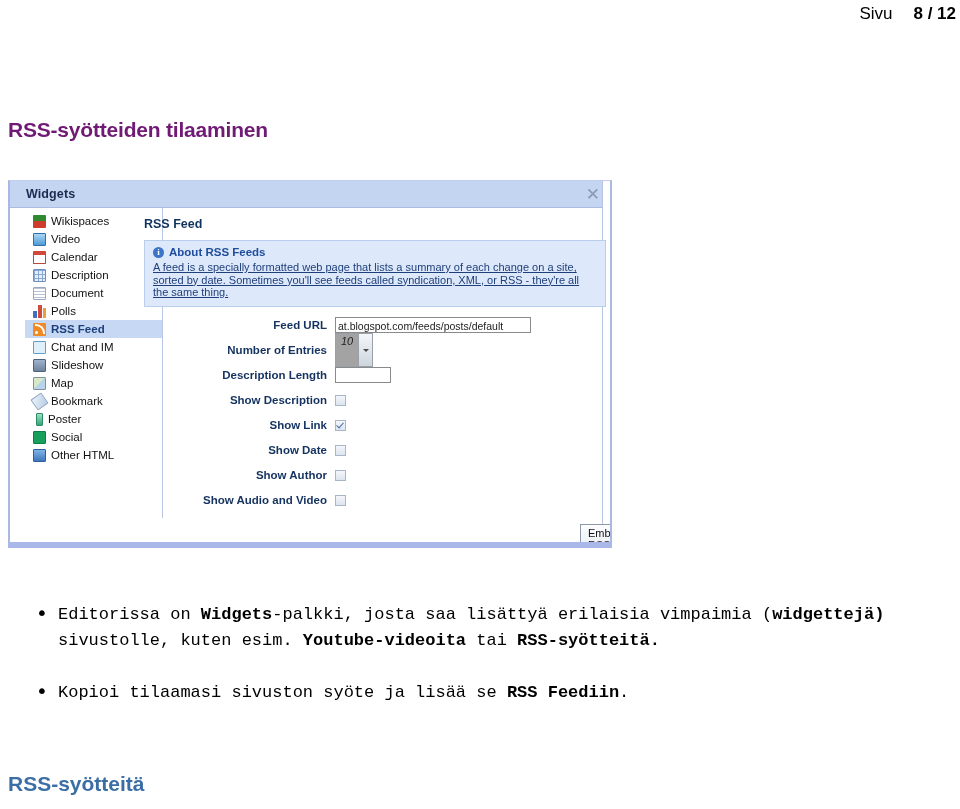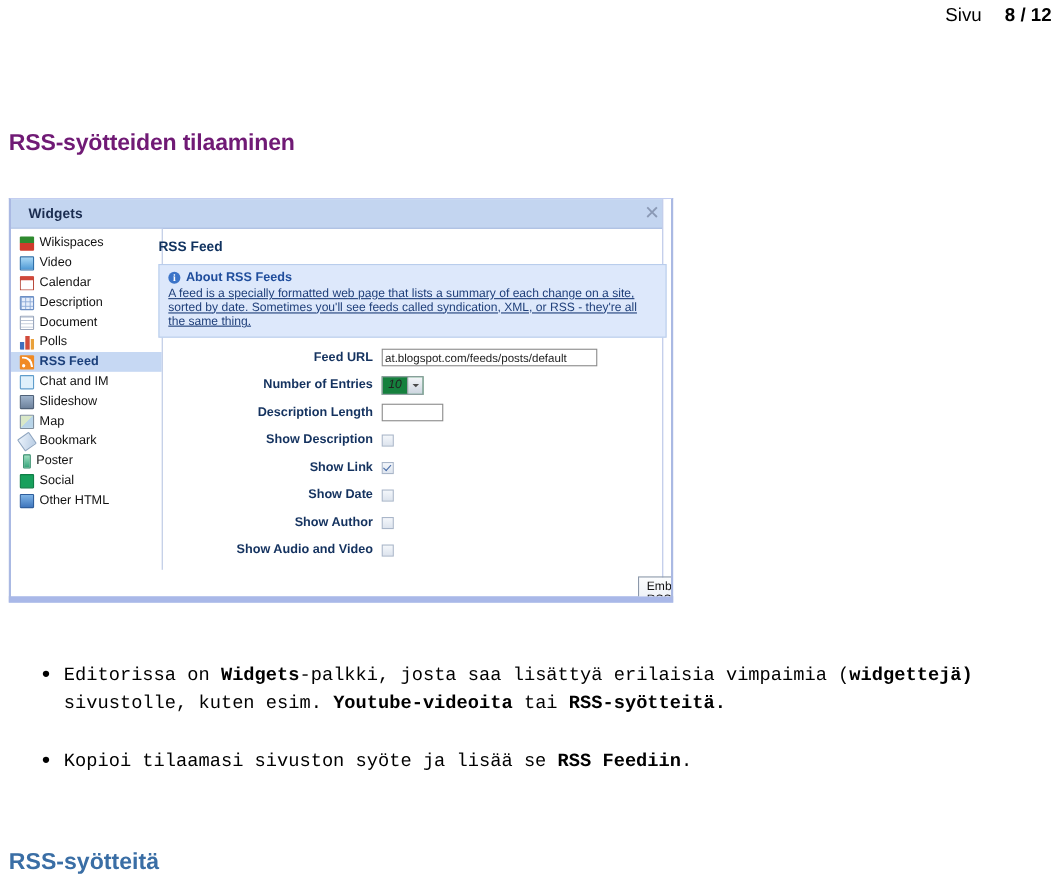--- a/index.html
+++ b/index.html
@@ -111,21 +111,21 @@
     width: 8px;
     height: 100%;
     background: #ffffff;
     border-left: 1px solid #b7c4e6;
     box-sizing: border-box;
   }
 
   
   .widget-sidebar {
     position: absolute;
-    left: 0;
+    left: 15px;
     top: 27px;
     width: 138px;
     height: 310px;
     border-right: 1px solid #b9c6e3;
     box-sizing: border-box;
     padding-top: 4px;
     background: #fff;
   }
   .wrow {
     display: flex;
@@ -220,21 +220,20 @@
     text-decoration: underline;
   }
 
   
   .form-area { margin-top: 9px; }
   .frow {
     display: flex;
     align-items: center;
     margin-bottom: 6px;
     height: 19px;
-    margin-left: 12px;
   }
   .flabel {
     width: 205px;
     text-align: right;
     padding-right: 8px;
     font-size: 11.5px;
     font-weight: bold;
     color: #14325f;
     box-sizing: border-box;
   }
@@ -248,23 +247,23 @@
     line-height: 16px;
     padding: 0 2px;
     box-sizing: border-box;
     overflow: hidden;
     white-space: nowrap;
     font-family: "Liberation Sans", sans-serif;
   }
   .spinner {
     display: flex;
     align-items: stretch;
-    height: 17px;
+    height: 34px;
     border: 1px solid #9aa0a8;
-    background: #15803d;
+    background: #a3a3a3;
     box-sizing: border-box;
     font-style: italic;
   }
   .spinner .sval {
     width: 22px;
     text-align: center;
     font-size: 11px;
     line-height: 15px;
     color: #222;
   }

